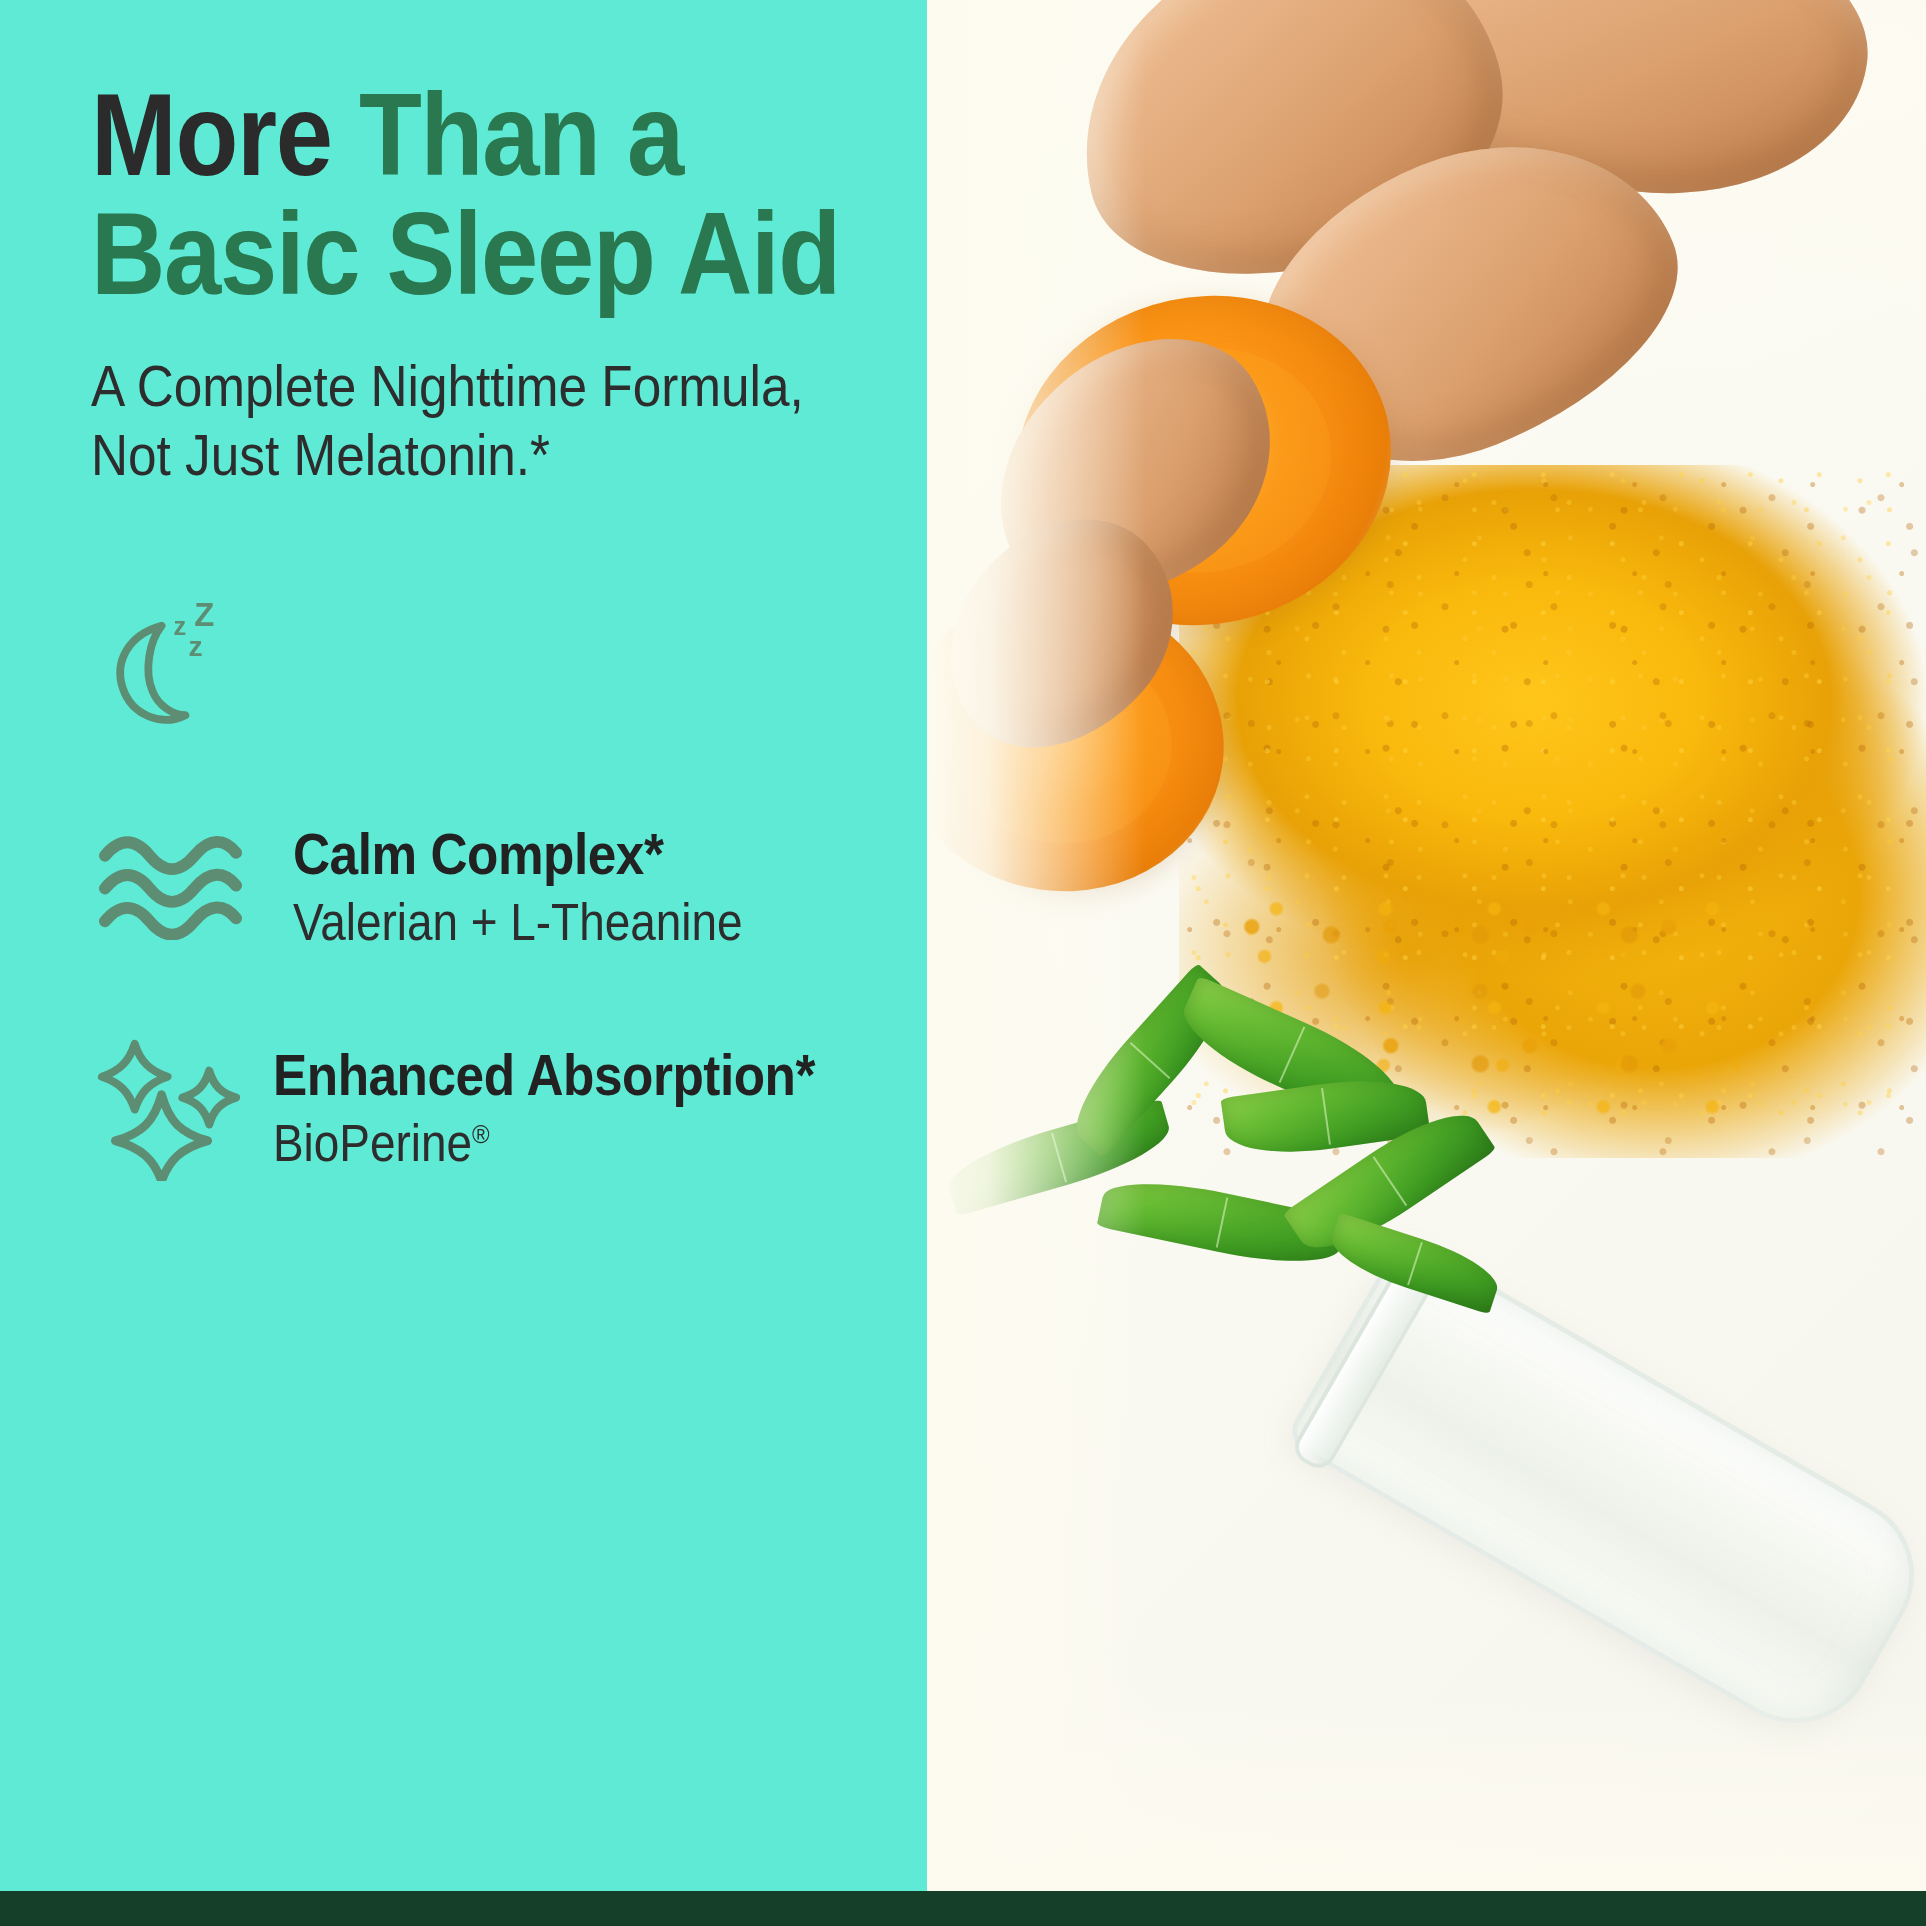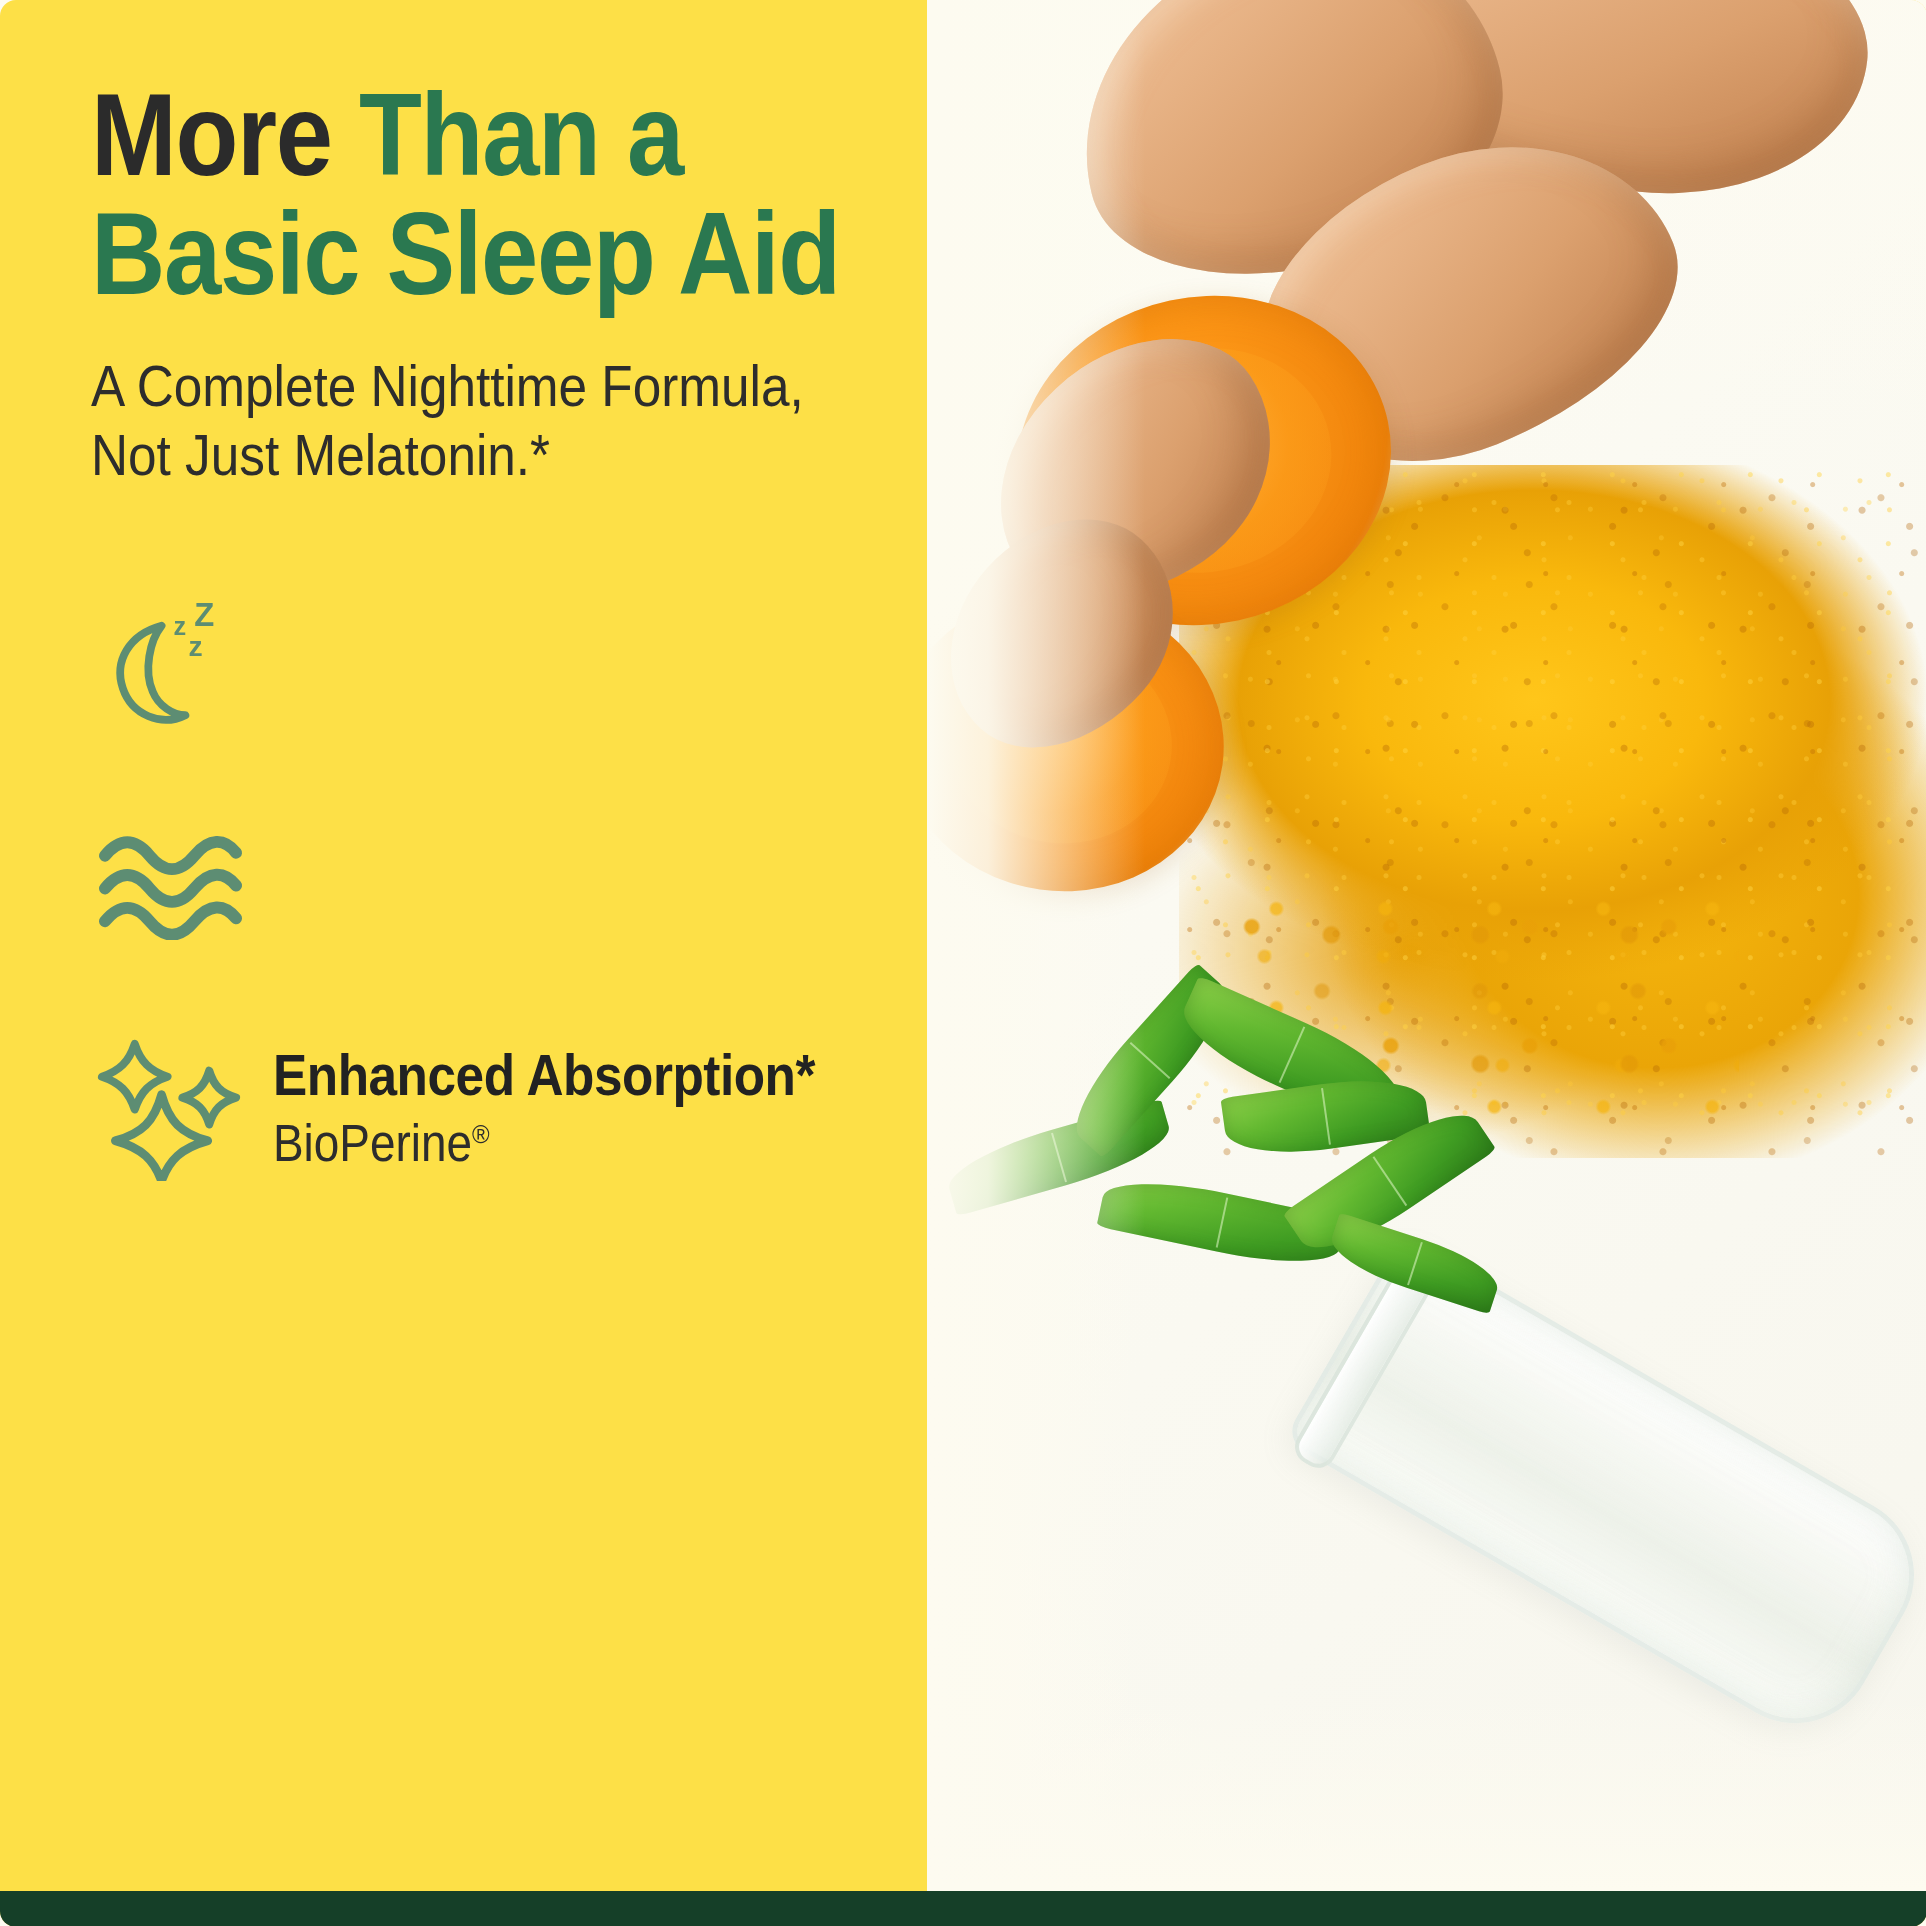--- a/index.html
+++ b/index.html
@@ -10,23 +10,22 @@
     width: 1927px;
     height: 1927px;
     background: #fdfbf0;
     font-family: "Liberation Sans", sans-serif;
     overflow: hidden;
   }
   .canvas {
     position: relative;
     width: 1927px;
     height: 1927px;
-    background: #fde047;
+    background: #5eead4;
     overflow: hidden;
-    border-radius: 16px;
   }
 
   
   .photo-layer {
     position: absolute;
     top: 0;
     right: 0;
     width: 1000px;
     height: 1891px;
     overflow: hidden;
@@ -346,20 +345,24 @@
       </div>
 
       <div class="feature">
         <div class="f-icon">
           <svg width="149" height="109" viewBox="0 0 100 72" fill="none">
             <path d="M6 16 C16 4 26 4 36 16 C46 28 56 28 66 16 C76 4 86 4 94 14" stroke="#5d8d73" stroke-width="8" stroke-linecap="round" fill="none"></path>
             <path d="M6 38 C16 26 26 26 36 38 C46 50 56 50 66 38 C76 26 86 26 94 36" stroke="#5d8d73" stroke-width="8" stroke-linecap="round" fill="none"></path>
             <path d="M6 60 C16 48 26 48 36 60 C46 72 56 72 66 60 C76 48 86 48 94 58" stroke="#5d8d73" stroke-width="8" stroke-linecap="round" fill="none"></path>
           </svg>
         </div>
+        <div class="f-text">
+          <div class="f-title">Calm Complex*</div>
+          <div class="f-sub">Valerian + L-Theanine</div>
+        </div>
       </div>
 
 
       <div class="feature">
         <div class="f-icon">
           <svg width="149" height="149" viewBox="0 0 100 100" fill="none">
             <path d="M26 8 C30 20 36 26 48 30 C36 34 30 40 26 52 C22 40 16 34 4 30 C16 26 22 20 26 8 Z" stroke="#5d8d73" stroke-width="5.4" stroke-linejoin="round" fill="none"></path>
             <path d="M76 26 C79 36 84 41 94 44 C84 47 79 52 76 62 C73 52 68 47 58 44 C68 41 73 36 76 26 Z" stroke="#5d8d73" stroke-width="5.4" stroke-linejoin="round" fill="none"></path>
             <path d="M44 42 C49 60 57 68 75 73 C57 78 49 86 44 100 C39 86 31 78 13 73 C31 68 39 60 44 42 Z" stroke="#5d8d73" stroke-width="5.8" stroke-linejoin="round" fill="none"></path>
           </svg>

